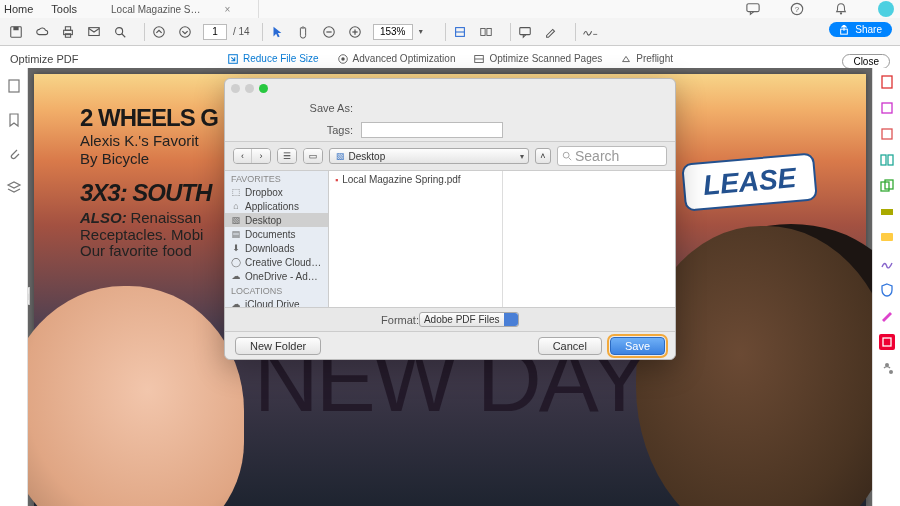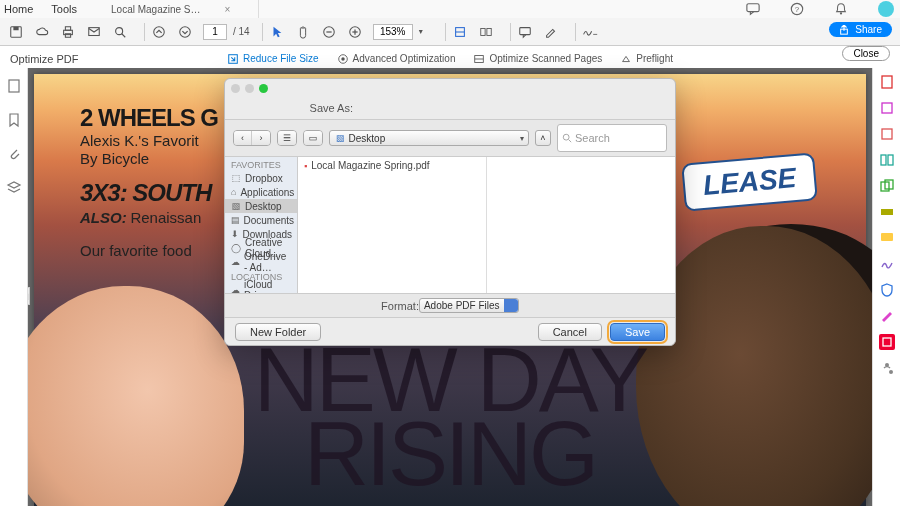--- a/index.html
+++ b/index.html
@@ -22,21 +22,21 @@
   .page-total { font-size: 10px; color: #555; margin: 16px 6px; }
   .zoom-input { width: 40px; height: 16px; border: 1px solid #bbb; font-size: 10px; text-align: center; background: #fff; }
   .share-btn { position: absolute; right: 8px; top: 4px; background: #0084ff; color: #fff; font-size: 10px; padding: 2px 10px; border-radius: 10px; display: flex; align-items: center; gap: 6px; }
 
   
   .optimizebar { height: 26px; background: #fff; border-bottom: 1px solid #ddd; display: flex; align-items: center; padding: 0 10px; position: relative; }
   .optimizebar .title { font-size: 11px; color: #444; }
   .optimizebar .center { position: absolute; left: 50%; transform: translateX(-50%); display: flex; gap: 18px; }
   .opt-item { font-size: 10px; color: #555; display: flex; align-items: center; gap: 4px; }
   .opt-item.active { color: #0a7cd5; }
-  .close-round { position: absolute; right: 10px; top: 0; font-size: 10px; border: 1px solid #999; border-radius: 9px; padding: 1px 10px; background: #fff; }
+  .close-round { position: absolute; right: 10px; top: 8px; font-size: 10px; border: 1px solid #999; border-radius: 9px; padding: 1px 10px; background: #fff; }
 
   
   .leftrail { position: absolute; left: 0; top: 68px; width: 28px; bottom: 0; background: #fff; border-right: 1px solid #ddd; display: flex; flex-direction: column; align-items: center; padding-top: 10px; gap: 18px; }
   .rightrail { position: absolute; right: 0; top: 68px; width: 28px; bottom: 0; background: #fff; border-left: 1px solid #ddd; display: flex; flex-direction: column; align-items: center; padding-top: 6px; gap: 10px; }
   .rail-ic { width: 16px; height: 16px; }
 
   
   .canvas { position: absolute; left: 28px; right: 28px; top: 68px; bottom: 0; background: #666; overflow: hidden; }
   .page { position: absolute; left: 6px; top: 6px; right: 6px; bottom: 0; background: linear-gradient(180deg, #f7d488 0%, #f2b06a 8%, #d97a4a 20%, #a35141 35%, #4a3f52 60%, #1e2430 100%); box-shadow: 0 0 6px rgba(0,0,0,0.4); }
   .page .headline1 { position: absolute; left: 46px; top: 30px; font-family: "Arial Black", sans-serif; font-weight: 900; font-size: 24px; letter-spacing: -1px; color: #1a1a1a; }
@@ -64,23 +64,23 @@
   .form-row input[type=text] { flex: 0 0 140px; height: 16px; border: 1px solid #9fb9d8; background: #fff; font-size: 10px; padding: 0 4px; outline: 2px solid rgba(80,140,220,0.35); }
   .form-row input.plain { outline: none; border: 1px solid #bbb; }
   .locbar { display: flex; align-items: center; gap: 6px; padding: 4px 8px; border-top: 1px solid #ccc; border-bottom: 1px solid #ccc; background: #e8e8e8; }
   .seg { display: flex; border: 1px solid #aaa; border-radius: 4px; overflow: hidden; height: 16px; }
   .seg div { width: 18px; display: flex; align-items: center; justify-content: center; font-size: 9px; background: linear-gradient(#fdfdfd,#e5e5e5); border-right: 1px solid #ccc; }
   .seg div:last-child { border-right: none; }
   .locsel { flex: 1; height: 16px; border: 1px solid #aaa; border-radius: 3px; background: linear-gradient(#fdfdfd,#e5e5e5); font-size: 10px; display: flex; align-items: center; padding: 0 6px; position: relative; }
   .locsel::after { content: "▾"; position: absolute; right: 4px; font-size: 8px; color: #555; }
   .locsel .ic { margin-right: 4px; color: #3a74c4; font-size: 9px; }
   .upbtn { width: 16px; height: 16px; border: 1px solid #aaa; border-radius: 3px; background: linear-gradient(#fdfdfd,#e5e5e5); font-size: 9px; display: flex; align-items: center; justify-content: center; }
-  .searchwrap { width: 110px; height: 28px; border: 1px solid #bbb; border-radius: 3px; background: #fff; display: flex; align-items: center; padding: 0 4px; color: #999; font-size: 11px; }
+  .searchwrap { width: 110px; height: 20px; border: 1px solid #bbb; border-radius: 3px; background: #fff; display: flex; align-items: center; padding: 0 4px; color: #999; font-size: 14px; }
   .browser { display: flex; height: 136px; background: #fff; }
-  .sidebar { width: 73px; background: #e7ecf3; border-right: 1px solid #ccc; font-size: 10px; color: #444; overflow: hidden; }
+  .sidebar { width: 104px; background: #e7ecf3; border-right: 1px solid #ccc; font-size: 10px; color: #444; overflow: hidden; }
   .sb-head { font-size: 9px; color: #888; padding: 3px 6px 1px; text-transform: uppercase; }
   .sb-item { display: flex; align-items: center; gap: 4px; padding: 1px 6px; height: 14px; }
   .sb-item.sel { background: #cfcfcf; }
   .sb-item .ic { width: 10px; text-align: center; color: #666; font-size: 9px; }
   .col { flex: 1; border-right: 1px solid #ddd; padding: 3px 6px; font-size: 10px; color: #444; }
   .col:last-child { border-right: none; }
   .file-row { display: flex; align-items: center; gap: 4px; }
   .file-ic { color: #d44; font-size: 9px; }
   .formatbar { display: flex; align-items: center; justify-content: center; gap: 0; height: 24px; border-top: 1px solid #ccc; background: #e8e8e8; }
   .formatbar label { font-size: 11px; color: #555; }
@@ -368,41 +368,45 @@
   <div class="collapse-arrow">◀</div>
   <div class="page">
     <div class="bigL">AL</div>
     <div class="headline1">2 WHEELS G</div>
     <div class="sub1">
       <span>Alexis K.'s Favorit</span><br><span>By Bicycle</span>
     </div>
     <div class="headline2">3X3: SOUTH</div>
     <div class="also">
       <em><b>ALSO:</b></em> <span>Renaissan</span><br>
-      <br>
+      <span>Receptacles. Mobi</span><br>
       <span>Our favorite food</span>
     </div>
     <div class="releasebadge"><span>LEASE</span></div>
     <div class="hair-right"></div>
     <div class="face-left"></div>
     <div class="face-right"></div>
     <div class="newday">
-      <span>NEW DAY</span><br><span>RISING</span>
+      <span>NEW DAY</span><br>
     </div>
   </div>
 </div>
 
 <div class="dialog">
   <div class="titlebar">
     <div class="tl-dot tl-red"></div>
     <div class="tl-dot tl-ylw"></div>
     <div class="tl-dot tl-grn"></div>
   </div>
   <div class="form-row">
     <label>Save As:</label>
+  </div>
+  <div class="form-row">
+    <label>Tags:</label>
+    <input type="text" class="plain" style="">
   </div>
   <div class="locbar">
     <div class="seg">
         <div>‹</div>
         <div>›</div>
       </div>
     <div class="seg">
         <div>☰</div>
       </div>
     <div class="seg">

